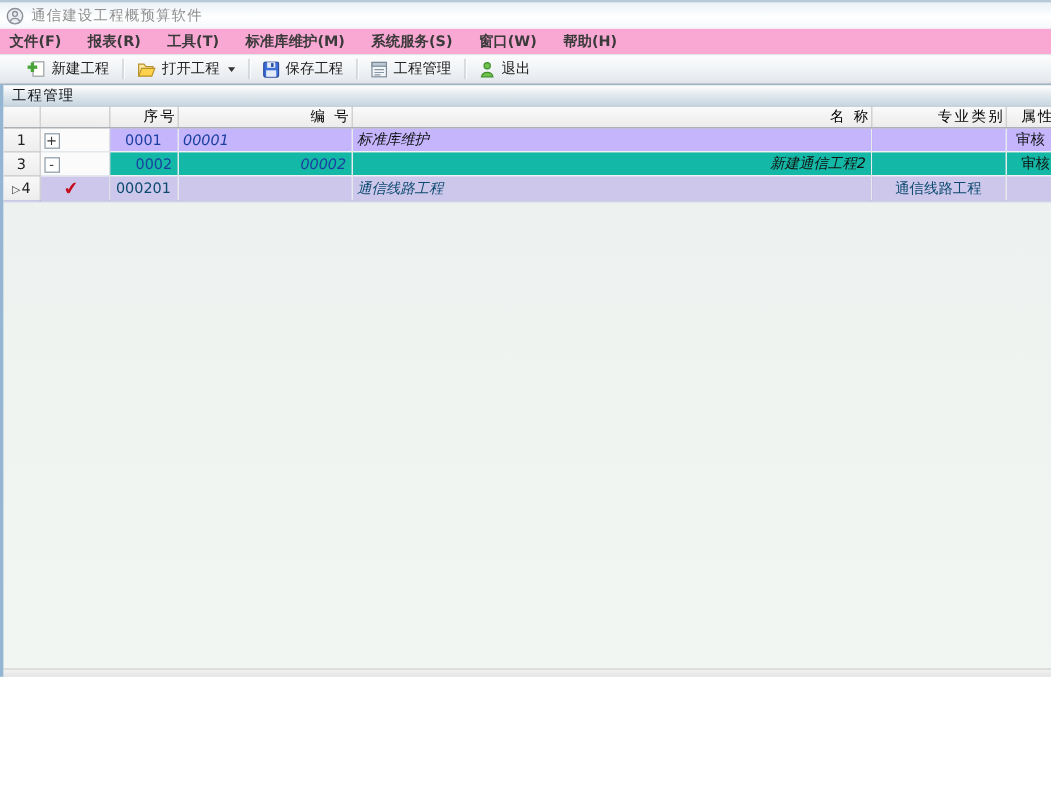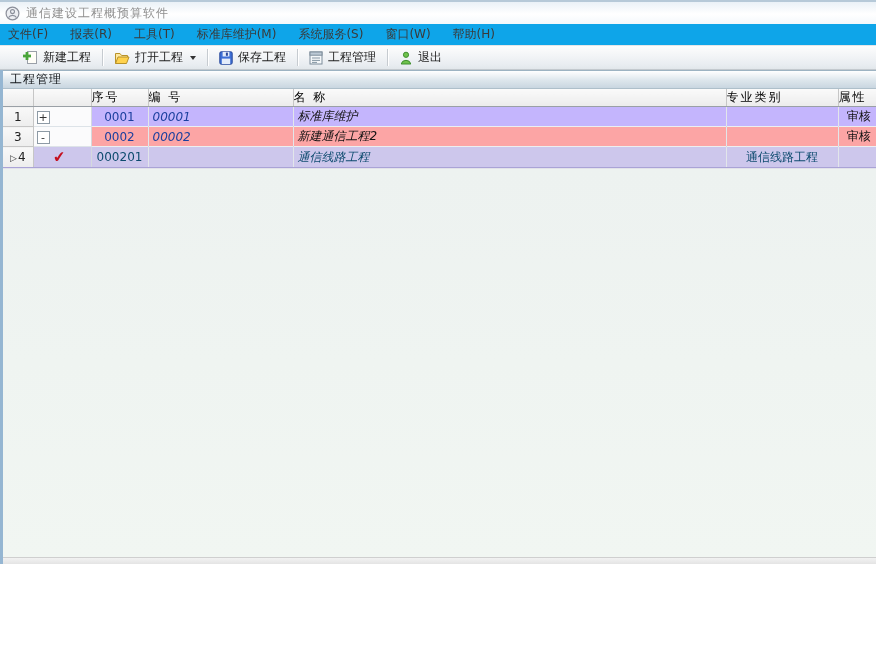--- a/index.html
+++ b/index.html
@@ -17,23 +17,24 @@
     height: 24px; flex: 0 0 24px;
     background: linear-gradient(#eaf1f7, #ffffff 55%, #f4f8fb);
     border-top: 2px solid #b6c9d8;
     display: flex; align-items: center; padding-left: 5px; gap: 6px;
   }
   .titlebar .title { color: #8f8f8f; letter-spacing: 1px; }
 
   
   .menubar {
     height: 21px; flex: 0 0 21px;
-    background: #0ea5e9;
+    background: #f9a8d4;
     display: flex; align-items: center; padding-left: 8px; gap: 22px;
     color: #3a3a3a;
+    font-weight: bold;
   }
   .menu-item { cursor: default; }
 
   
   .toolbar {
     height: 25px; flex: 0 0 25px;
     background: linear-gradient(#fdfdfd, #e9edf1 80%, #e2e7eb);
     border-top: 1px solid #e3e6e9;
     border-bottom: 1px solid #c3c9ce;
     display: flex; align-items: center; padding-left: 14px;
@@ -76,21 +77,21 @@
   .grid col.c-code { width: 145px; }
   .grid col.c-name { width: 433px; }
   .grid col.c-cat  { width: 112px; }
   .grid col.c-attr { width: 41px; }
 
   .grid th {
     height: 16px; font-weight: normal; color: #000;
     background: linear-gradient(#fafafa, #ececec);
     border-right: 1px solid #c6c6c6;
     border-bottom: 1px solid #9aa0a6;
-    text-align: left; letter-spacing: 2px; overflow: hidden; white-space: nowrap; margin-top: 44px;
+    text-align: right; letter-spacing: 2px; overflow: hidden; white-space: nowrap; margin-top: 44px;
   }
   .grid td { height: 20px; overflow: hidden; white-space: nowrap; }
 
   td.ind {
     background: linear-gradient(#f8f8f8, #ededed);
     border-right: 1px solid #c6c6c6; border-bottom: 1px solid #c6c6c6;
     text-align: center; color: #222;
   }
   td.exp {
     background: #fbfbfc;
@@ -98,21 +99,21 @@
     padding-left: 3px;
   }
   .expander {
     display: inline-block; width: 13px; height: 13px; line-height: 11px;
     background: #fff; border: 1px solid #8d9aa5; color: #333;
     font-size: 11px; text-align: center; vertical-align: middle; cursor: default;
   }
   td.data { border-right: 1px solid rgba(150,165,180,.28); border-bottom: 1px solid rgba(150,165,180,.18); padding: 0 4px; }
 
   tr.row-a td.data { background: #c4b5fd; }
-  tr.row-b td.data { background: #fca5a5; }
+  tr.row-b td.data { background: #14b8a6; text-align: right; }
   tr.row-sel td.data, tr.row-sel td.exp { background: #cdc7ec; }
   tr.row-sel td { border-bottom: 1px solid #aaa3d6; height: 21px; }
 
   .t-num  { color: #1b3f9e; }
   .t-red  { color: #0c4a6e; }
   .t-blk  { color: #111; }
   .al-c { text-align: center; } .al-l { text-align: left; font-style: italic; }
 
   .check-glyph { color: #c40f1e; font-size: 15px; font-weight: bold;
     display: inline-block; transform: rotate(-6deg); margin-left: 16px; }

